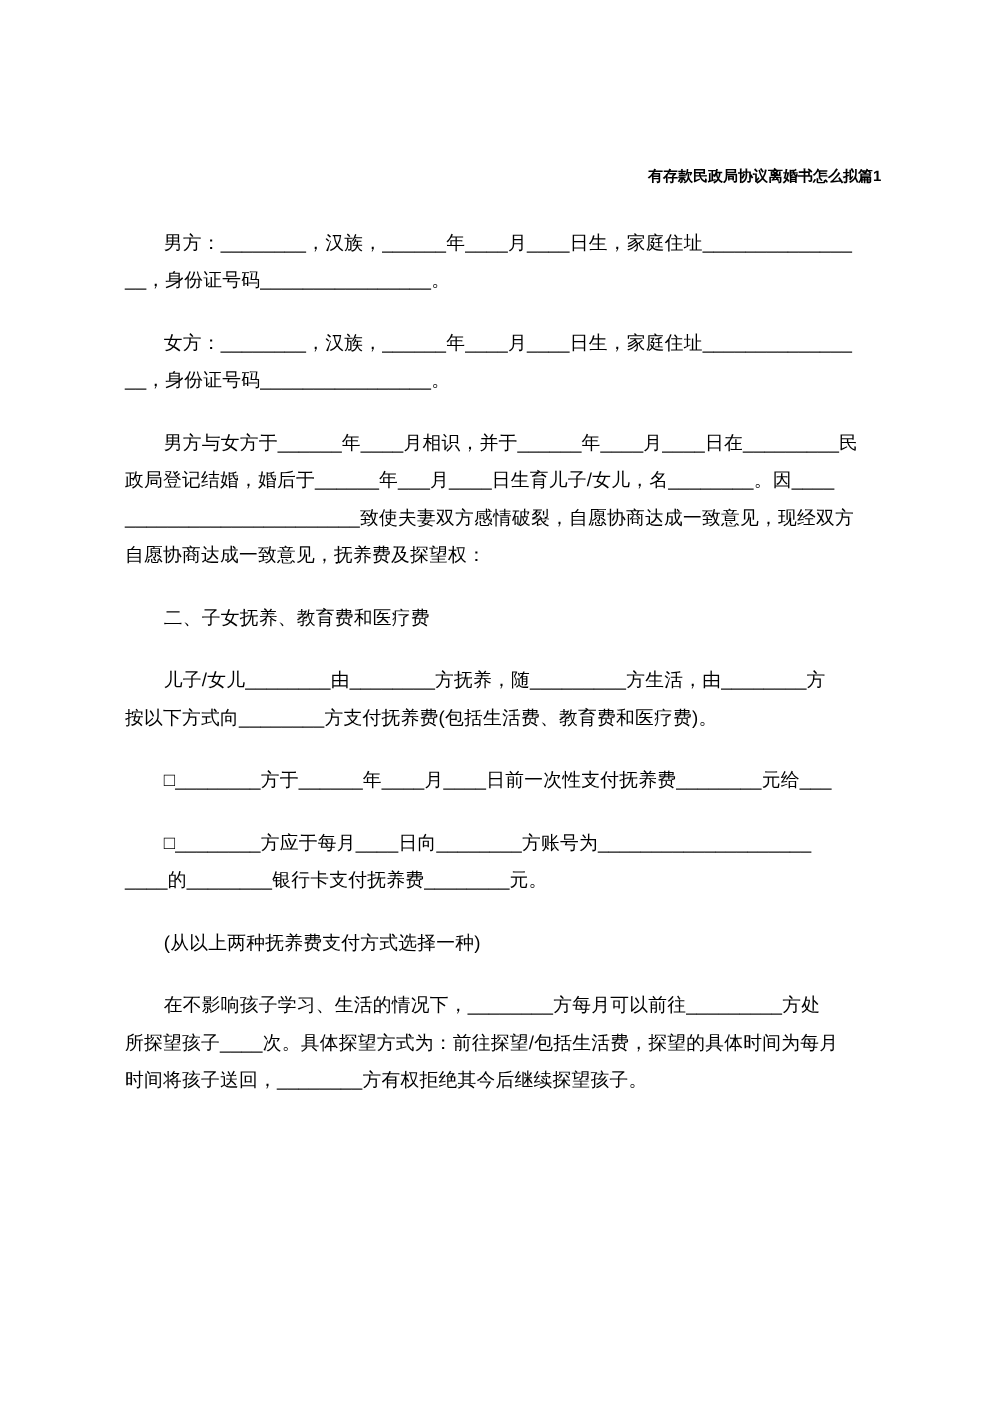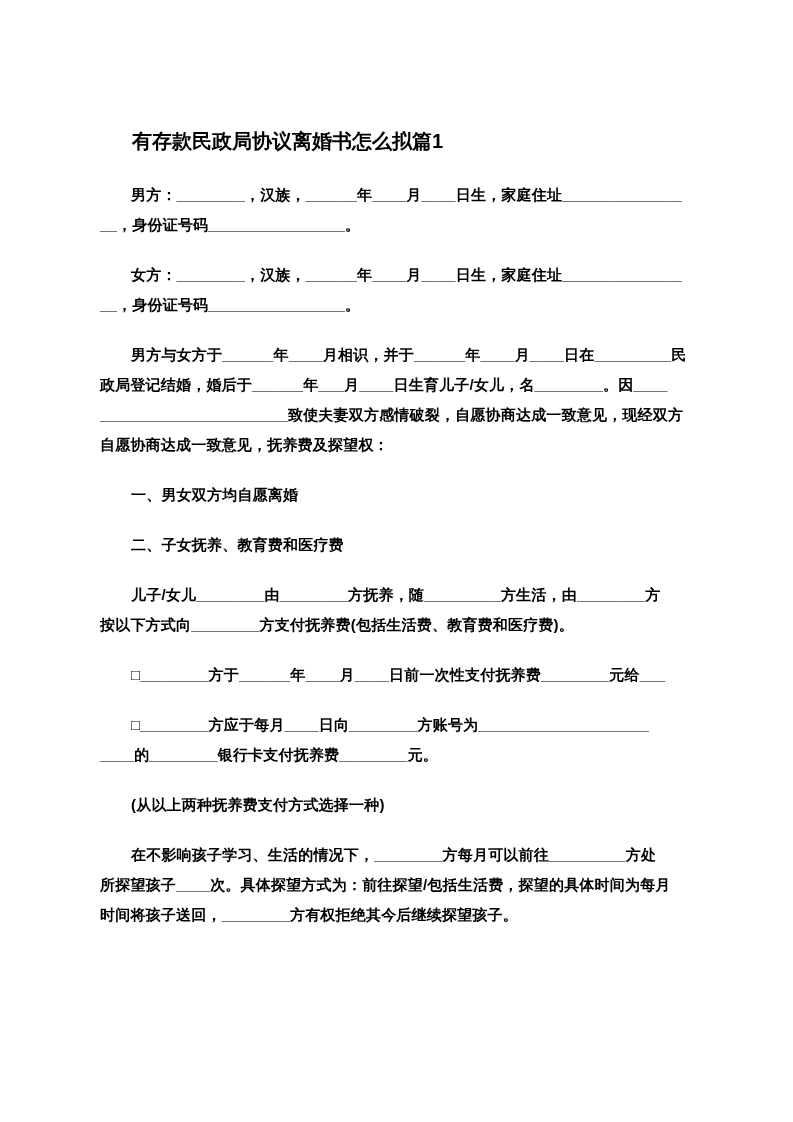--- a/index.html
+++ b/index.html
@@ -15,35 +15,35 @@
     overflow: hidden;
     box-sizing: border-box;
     padding: 126px 88px 0 100px;
     font-family: "Liberation Sans", "DejaVu Sans", sans-serif;
     font-size: 15px;
     color: #000000;
   }
   .doc-title {
     margin: 0 0 24px 0;
     padding-left: 32px;
-    font-size: 20px;
+    font-size: 12px;
     font-weight: bold;
     line-height: 30px;
     white-space: nowrap;
+    text-align: right;
   }
   .para {
     margin: 0 0 20px 0;
     padding: 0;
   }
   .line {
     display: block;
     line-height: 30px;
     white-space: nowrap;
     letter-spacing: 0.2px;
-    font-weight: bold;
   }
   .indent {
     padding-left: 31px;
   }
 </style>
 </head>
 <body>
 
 <div class="page">
 
@@ -59,23 +59,20 @@
     <span class="line">__，身份证号码________________。</span>
   </p>
 
   <p class="para">
     <span class="line indent">男方与女方于______年____月相识，并于______年____月____日在_________民</span>
     <span class="line">政局登记结婚，婚后于______年___月____日生育儿子/女儿，名________。因____</span>
     <span class="line">______________________致使夫妻双方感情破裂，自愿协商达成一致意见，现经双方</span>
     <span class="line">自愿协商达成一致意见，抚养费及探望权：</span>
   </p>
 
-  <p class="para">
-    <span class="line indent">一、男女双方均自愿离婚</span>
-  </p>
 
   <p class="para">
     <span class="line indent">二、子女抚养、教育费和医疗费</span>
   </p>
 
   <p class="para">
     <span class="line indent">儿子/女儿________由________方抚养，随_________方生活，由________方</span>
     <span class="line">按以下方式向________方支付抚养费(包括生活费、教育费和医疗费)。</span>
   </p>
 

